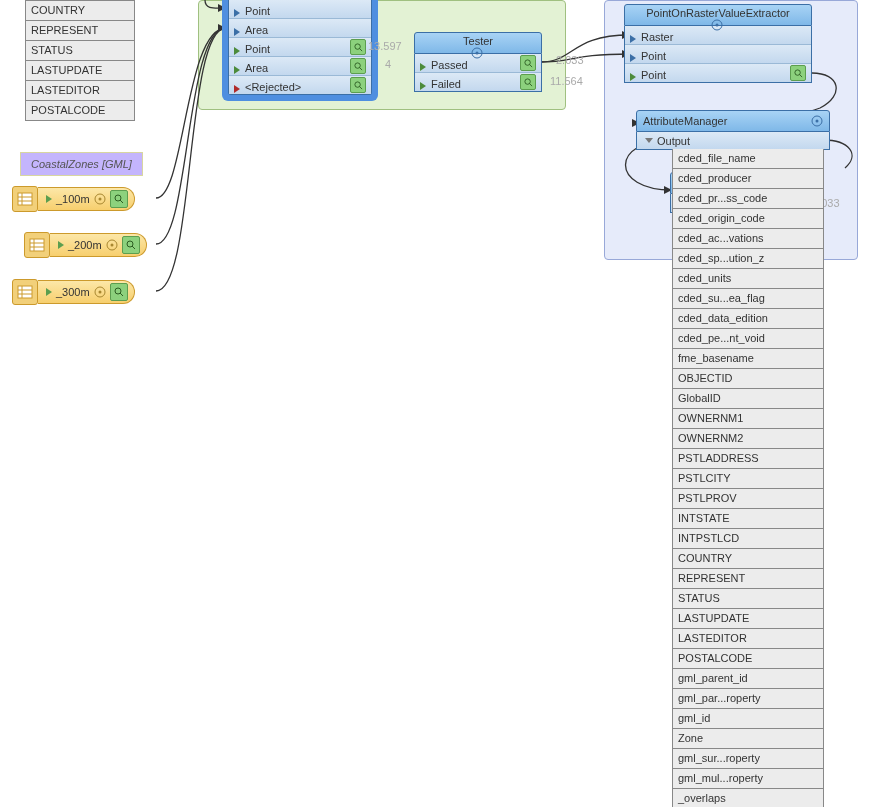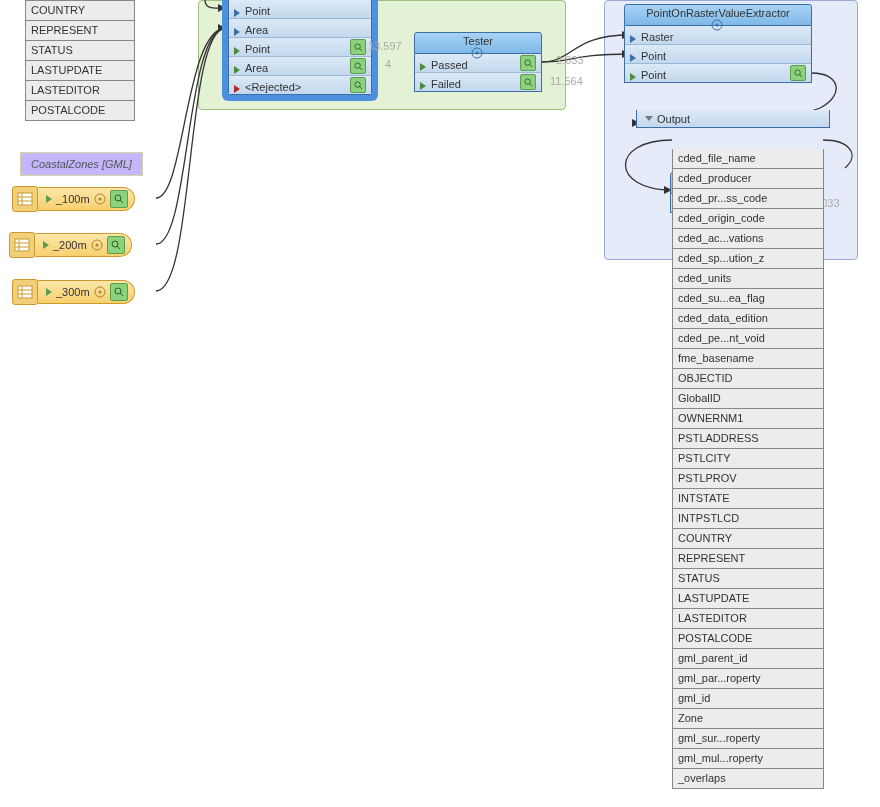--- a/index.html
+++ b/index.html
@@ -119,21 +119,21 @@
           </svg>
         </span>
       <span class="mag">
           <svg width="10" height="10" viewBox="0 0 10 10">
             <circle cx="4" cy="4" r="3" fill="none" stroke="#2d5e22"></circle>
             <line x1="6" y1="6" x2="9" y2="9" stroke="#2d5e22"></line>
           </svg>
         </span>
     </div>
   </div>
-  <div class="reader" style="left:9px;top:232px;">
+  <div class="reader" style="left:24px;top:232px;">
     <div class="icon">
         <svg width="16" height="16" viewBox="0 0 16 16">
           <rect x="1" y="2" width="14" height="12" fill="#fff" stroke="#cc9a2c"></rect>
           <line x1="1" y1="6" x2="15" y2="6" stroke="#cc9a2c"></line>
           <line x1="1" y1="10" x2="15" y2="10" stroke="#cc9a2c"></line>
           <line x1="5" y1="2" x2="5" y2="14" stroke="#cc9a2c"></line>
         </svg>
       </div>
     <div class="body">
         <span class="tri"></span>
@@ -301,40 +301,50 @@
     <div class="tf-body">
       <div class="tf-port out">
           <span class="tri"></span>
           <span>Ou</span>
         </div>
     </div>
   </div>
   <div class="fcount" style="left:812px;top:197px;">2.033</div>
 
   <div class="attrmgr-out" style="left:636px;top:110px;width:194px;">
+    <div class="attrmgr-head">
+      <span>AttributeManager</span>
+      <span class="gear">
+          <svg width="12" height="12" viewBox="0 0 12 12">
+            <circle cx="6" cy="6" r="5" fill="none" stroke="#3b6fa6"></circle>
+            <circle cx="6" cy="6" r="1.5" fill="#3b6fa6"></circle>
+          </svg>
+        </span>
+    </div>
     <div class="attrmgr-output-port">
       <span class="disc"></span>
       <span>Output</span>
     </div>
   </div>
   <div class="attrmgr-list" style="position:absolute;left:672px;top:149px;">
   <div class="attr-cell">cded_file_name</div>
       <div class="attr-cell">cded_producer</div>
       <div class="attr-cell">cded_pr...ss_code</div>
       <div class="attr-cell">cded_origin_code</div>
       <div class="attr-cell">cded_ac...vations</div>
       <div class="attr-cell">cded_sp...ution_z</div>
       <div class="attr-cell">cded_units</div>
       <div class="attr-cell">cded_su...ea_flag</div>
       <div class="attr-cell">cded_data_edition</div>
       <div class="attr-cell">cded_pe...nt_void</div>
       <div class="attr-cell">fme_basename</div>
       <div class="attr-cell">OBJECTID</div>
       <div class="attr-cell">GlobalID</div>
       <div class="attr-cell">OWNERNM1</div>
+      <div class="attr-cell">OWNERNM2</div>
       <div class="attr-cell">PSTLADDRESS</div>
       <div class="attr-cell">PSTLCITY</div>
       <div class="attr-cell">PSTLPROV</div>
       <div class="attr-cell">INTSTATE</div>
       <div class="attr-cell">INTPSTLCD</div>
       <div class="attr-cell">COUNTRY</div>
       <div class="attr-cell">REPRESENT</div>
       <div class="attr-cell">STATUS</div>
       <div class="attr-cell">LASTUPDATE</div>
       <div class="attr-cell">LASTEDITOR</div>

